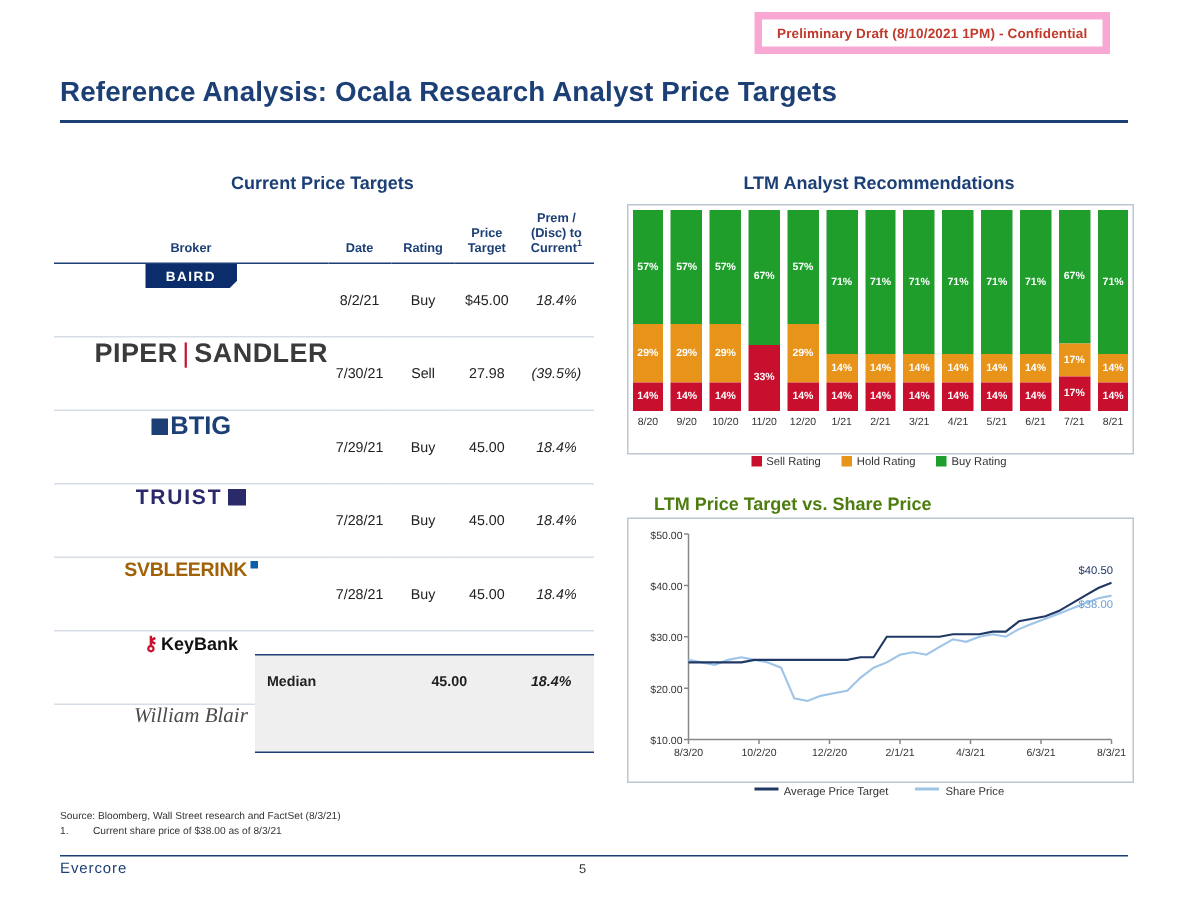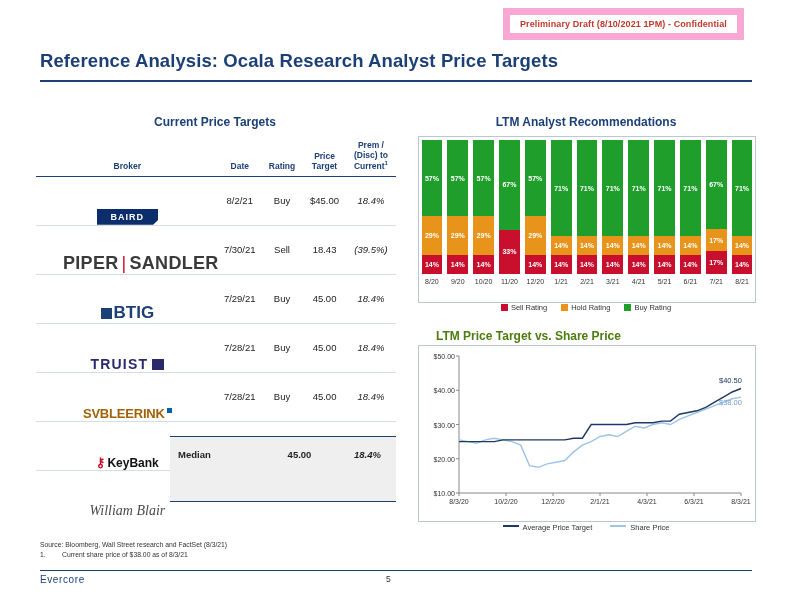--- a/index.html
+++ b/index.html
@@ -6,21 +6,21 @@
   body{
     width:792px;height:612px;
     background:#ffffff;
     font-family:"Liberation Sans", sans-serif;
     color:#1f1f1f;
     position:relative;
     overflow:hidden;
   }
   .banner{
     position:absolute;top:8px;left:503px;
-    border:7px solid #f9a8d4;
+    border:5px solid #f9a8d4;
     padding:4px 10px 4px 10px;
     font-size:9px;font-weight:bold;color:#c0392b;
     letter-spacing:.1px;
     white-space:nowrap;
   }
   .title{
     position:absolute;left:40px;top:50px;
     font-size:18.5px;font-weight:bold;color:#1c3f76;
     letter-spacing:.1px;
   }
@@ -48,21 +48,21 @@
     font-size:9.5px;color:#222;
   }
   .c-broker{width:150px;text-align:center;}
   .c-date{width:52px;text-align:center;}
   .c-rating{width:54px;text-align:center;}
   .c-target{width:56px;text-align:center;}
   .c-prem{width:62px;text-align:center;font-style:italic;}
   .sup{font-size:6px;vertical-align:super;}
 
   
-  .logo{display:flex;align-items:flex-end;justify-content:center;height:48px;}
+  .logo{display:flex;align-items:flex-start;justify-content:center;height:48px;}
   .baird{
     background:#0b2d6b;color:#fff;font-size:9px;font-weight:bold;
     padding:3px 14px;letter-spacing:1px;
     clip-path:polygon(0 0,100% 0,100% 70%,92% 100%,0 100%);
   }
   .piper{font-size:18px;font-weight:bold;color:#3a3a3a;letter-spacing:.3px;padding-left:27px;}
   .piper .bar{color:#c8102e;font-weight:normal;margin:0 3px;}
   .btig{font-size:17px;font-weight:bold;color:#1c3f76;letter-spacing:0px;}
   .btig .sq{display:inline-block;width:11px;height:11px;background:#1c3f76;margin-right:2px;vertical-align:-1px;}
   .truist{font-size:14px;font-weight:bold;color:#2a2a6b;letter-spacing:1.2px;}
@@ -166,21 +166,21 @@
       <td class="c-prem">18.4%</td>
     </tr>
     <tr>
       <td class="c-broker">
         <div class="logo">
           <span class="piper">PIPER<span class="bar">|</span>SANDLER</span>
         </div>
       </td>
       <td class="c-date">7/30/21</td>
       <td class="c-rating">Sell</td>
-      <td class="c-target">18.43</td>
+      <td class="c-target">27.98</td>
       <td class="c-prem">(39.5%)</td>
     </tr>
     <tr>
       <td class="c-broker">
         <div class="logo">
           <span class="btig"><span class="sq"></span>BTIG</span>
         </div>
       </td>
       <td class="c-date">7/29/21</td>
       <td class="c-rating">Buy</td>

